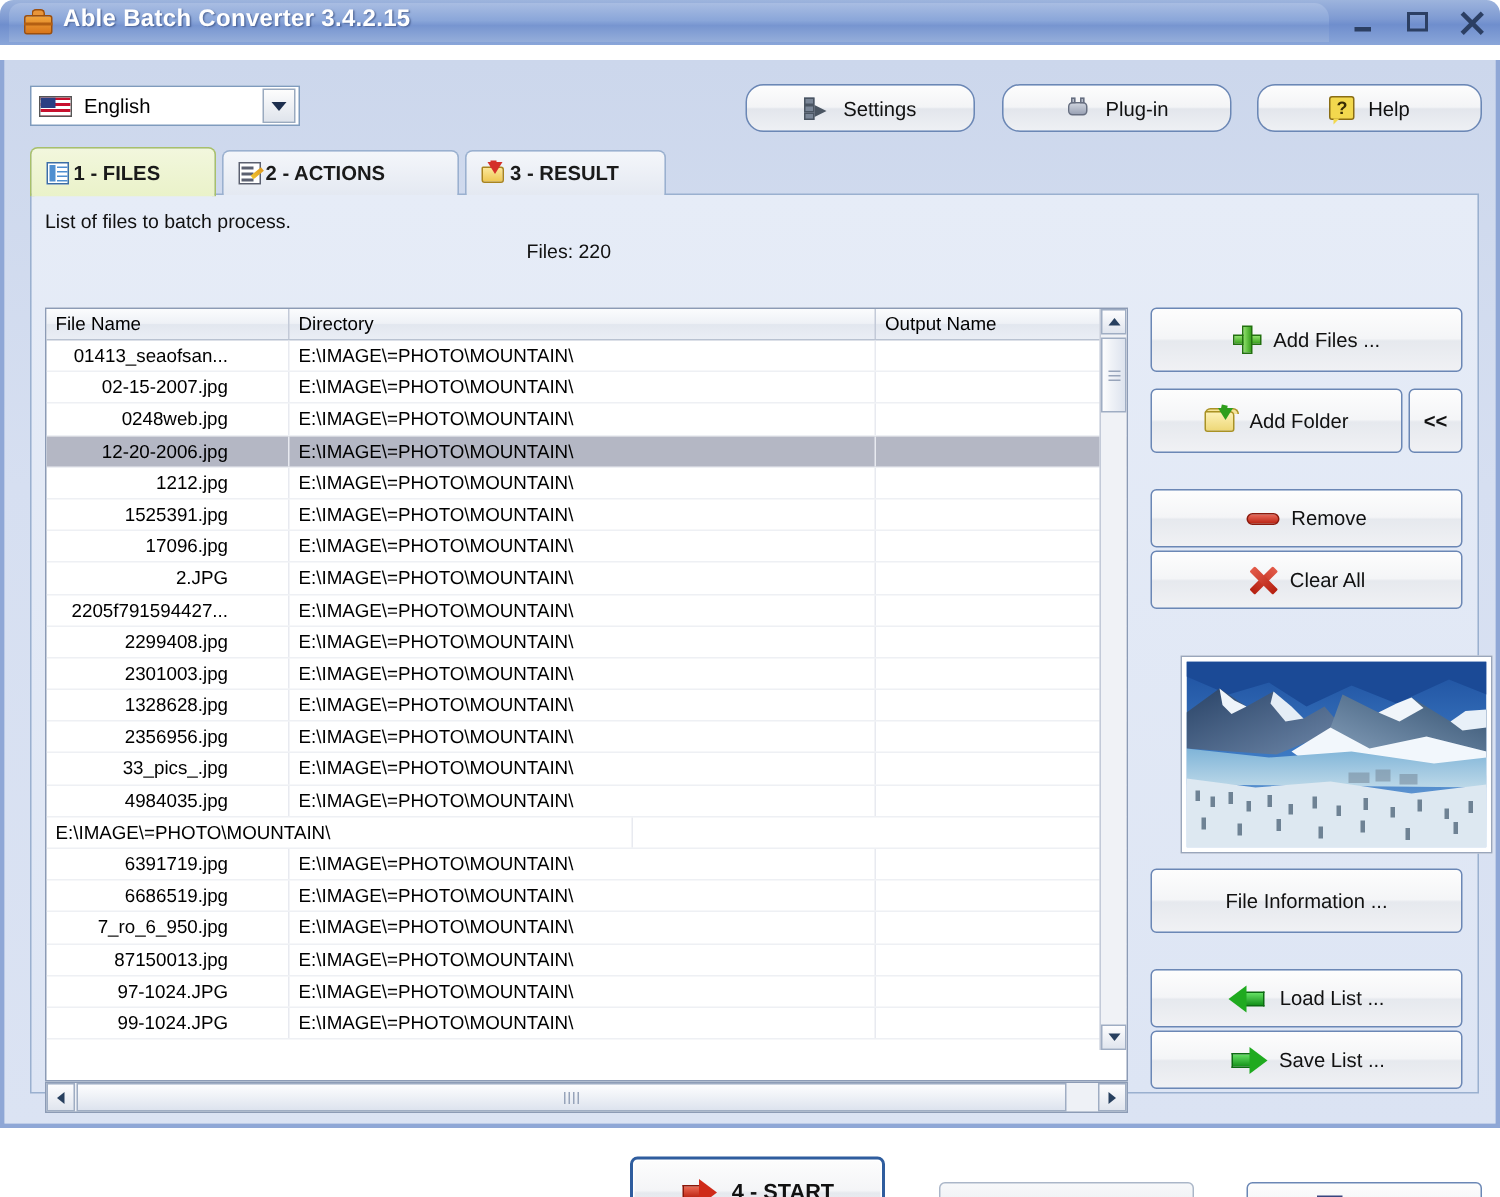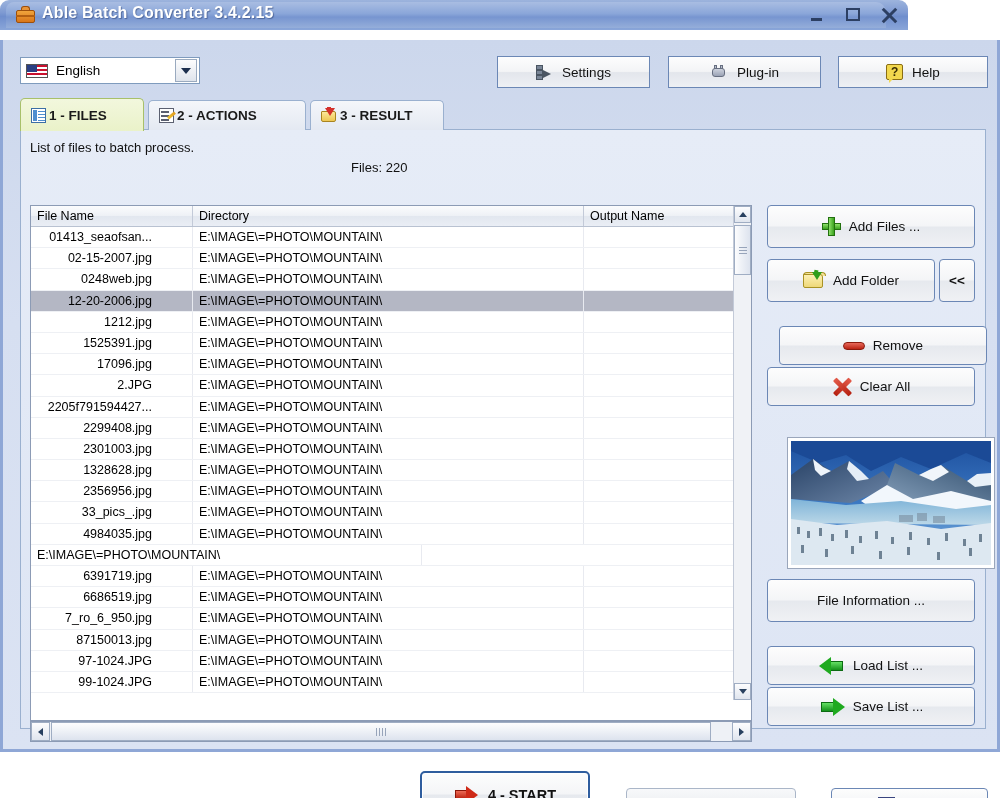--- a/index.html
+++ b/index.html
@@ -16,21 +16,21 @@
     width: 1000px;
     height: 798px;
     overflow: hidden;
     background: #ffffff;
   }
 
   
   .titlebar {
     position: absolute;
     left: 0; top: 0;
-    width: 908px; height: 30px;
+    width: 1000px; height: 30px;
     background: linear-gradient(to bottom, #9db4dd 0%, #7e9ad2 42%, #6f8ecd 55%, #8aa6d9 100%);
     border-top-left-radius: 9px;
     border-top-right-radius: 9px;
     overflow: hidden;
   }
   .titlebar-inner {
     position: absolute;
     left: 6px; top: 2px;
     width: 880px; height: 26px;
     background: linear-gradient(to bottom, #a9bde2 0%, #8aa6d9 45%, #7795d0 58%, #95aeda 100%);
@@ -176,21 +176,21 @@
     border-top: 6px solid #1d2f4e;
   }
 
   
   .topbtn {
     position: absolute;
     top: 16px;
     height: 32px;
     background: linear-gradient(to bottom, #fdfdfd 0%, #f3f4f6 48%, #e3e6ec 52%, #eef0f4 100%);
     border: 1px solid #6b87b5;
-    border-radius: 0;
+    border-radius: 12px;
     box-sizing: border-box;
     display: flex;
     align-items: center;
     justify-content: center;
     gap: 9px;
     font-size: 13.5px;
     color: #111;
     cursor: pointer;
   }
   #btn-settings { left: 494px; width: 153px; }
@@ -567,21 +567,21 @@
     align-items: center;
     justify-content: center;
     gap: 8px;
     font-size: 13.5px;
     color: #111;
     cursor: pointer;
   }
   #btn-addfiles   { left: 746px; top: 75px;  width: 208px; height: 43px; }
   #btn-addfolder  { left: 746px; top: 129px; width: 168px; height: 43px; }
   #btn-addfolder-more { left: 918px; top: 129px; width: 36px; height: 43px; font-weight: bold; }
-  #btn-remove     { left: 746px; top: 196px; width: 208px; height: 39px; margin-left: 12px; }
+  #btn-remove     { left: 746px; top: 196px; width: 208px; height: 39px; }
   #btn-clearall   { left: 746px; top: 237px; width: 208px; height: 39px; }
   #btn-fileinfo   { left: 746px; top: 449px; width: 208px; height: 43px; }
   #btn-loadlist   { left: 746px; top: 516px; width: 208px; height: 39px; }
   #btn-savelist   { left: 746px; top: 557px; width: 208px; height: 39px; }
 
   .ic-plus {
     position: relative; width: 19px; height: 19px; flex: 0 0 auto;
   }
   .ic-plus::before {
     content: "";

